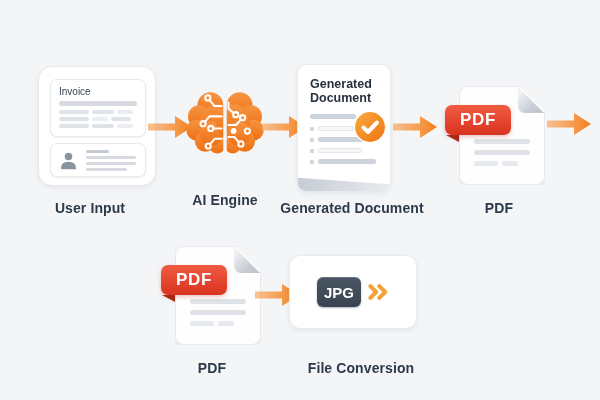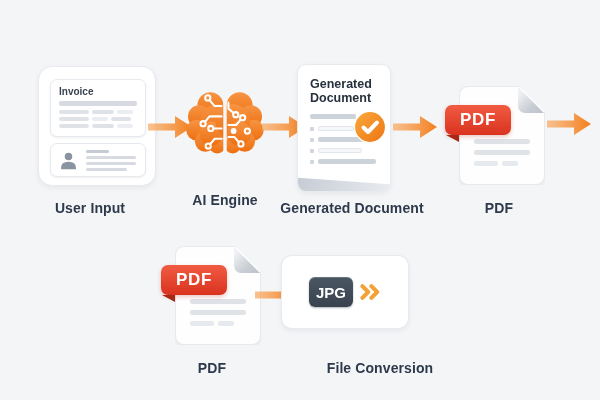--- a/index.html
+++ b/index.html
@@ -17,21 +17,21 @@
     position:absolute;background:#fff;border:1px solid #E8EAEE;
     box-shadow:0 2px 5px rgba(40,50,70,.07);box-sizing:border-box;
   }
   
   .user-card{left:38px;top:66px;width:118px;height:120px;border-radius:14px;}
   .sub{
     position:absolute;background:#fff;border:1px solid #E6E9ED;border-radius:7px;
     box-shadow:0 1px 2px rgba(40,50,70,.08);box-sizing:border-box;
   }
   .invoice-sub{left:11px;top:12px;width:96px;height:58px;padding:6px 8px;}
-  .invoice-title{font-size:10px;font-weight:700;color:#39434F;margin-bottom:4px;}
+  .invoice-title{font-size:10px;font-weight:400;color:#39434F;margin-bottom:4px;}
   .inv-full{width:100%;height:5px;background:#D7DBE1;border-radius:2px;margin-bottom:4px;}
   .inv-row{display:flex;gap:3px;margin-bottom:3px;}
   .inv-c{height:4px;border-radius:2px;background:#DFE3E8;}
   .inv-c.lt{background:#EAEDF1;}
   .person-sub{left:11px;top:76px;width:96px;height:34px;display:flex;align-items:center;gap:7px;padding:4px 7px;}
   .avatar{flex:none;width:21px;height:21px;}
   .p-lines{flex:1;display:flex;flex-direction:column;gap:3px;}
   .p-line{height:3px;border-radius:1.5px;background:#D7DBE1;}
   .p-line.s{width:45%;background:#C5CBD3;}
   .p-line.l{width:96%;}
@@ -79,21 +79,21 @@
     border-radius:7px;display:flex;align-items:center;justify-content:center;
     color:#fff;font-weight:700;font-size:17px;letter-spacing:.6px;
     box-shadow:0 2px 4px rgba(180,40,20,.25);
   }
   .pdf-badge-fold{
     position:absolute;left:1px;top:55px;width:13px;height:7px;
     background:#A82715;clip-path:polygon(0 0,100% 0,100% 100%);
   }
   
   .conv-card{
-    left:281px;top:255px;width:128px;height:74px;border-radius:11px;
+    left:289px;top:255px;width:128px;height:74px;border-radius:11px;
     display:flex;align-items:center;justify-content:center;gap:6px;
   }
   .fmt-badge{
     height:30px;padding:0 7px;border-radius:6px;color:#fff;font-weight:700;
     background:linear-gradient(180deg,#4A5663,#39434F);
     display:flex;align-items:center;justify-content:center;
     box-shadow:inset 0 1px 0 rgba(255,255,255,.18),0 1px 2px rgba(30,40,55,.35);
   }
   .fmt-jpg{font-size:15px;}
   .fmt-webp{font-size:13px;}
@@ -104,21 +104,21 @@
   #arrow-2{left:261px;top:113px;}
   #arrow-3{left:392px;top:113px;}
   #arrow-4{left:546px;top:110px;}
   #arrow-5{left:254px;top:281px;}
   
   #lbl-user{left:90px;top:200px;}
   #lbl-ai{left:225px;top:192px;}
   #lbl-gen{left:352px;top:200px;}
   #lbl-pdf1{left:499px;top:200px;}
   #lbl-pdf2{left:212px;top:360px;}
-  #lbl-conv{left:361px;top:360px;margin-left:19px;}
+  #lbl-conv{left:361px;top:360px;}
 </style>
 </head>
 <body>
 
 <svg width="0" height="0" style="position:absolute" aria-hidden="true">
   <defs>
     <linearGradient id="arrowGrad" x1="0" y1="0" x2="1" y2="0">
       <stop offset="0" stop-color="#F8AE6B" stop-opacity="0.75"></stop>
       <stop offset="1" stop-color="#F37E1B"></stop>
     </linearGradient>

